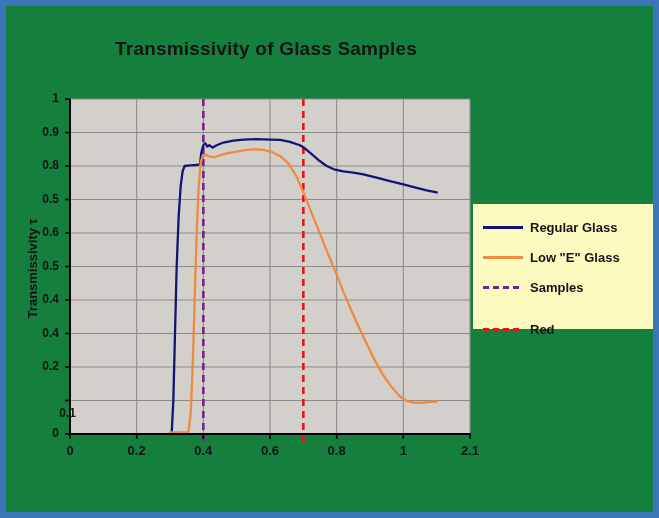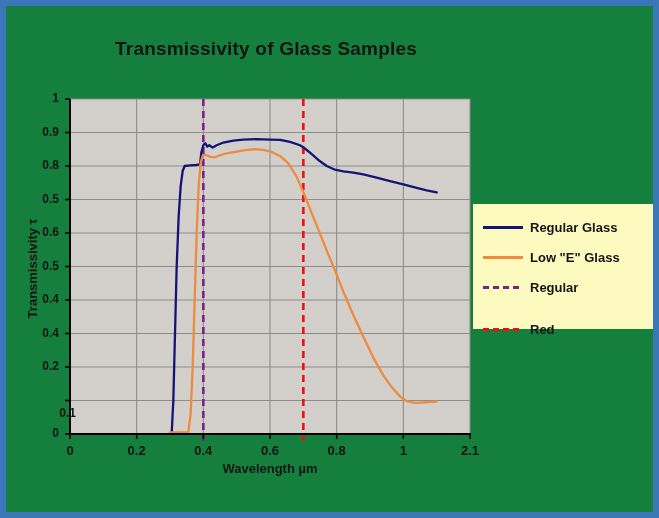--- a/index.html
+++ b/index.html
@@ -172,35 +172,34 @@
   <div id="xtick-layer">
       <div class="xtick-label" style="left: 41px; top: 437px;">0</div>
       <div class="xtick-label" style="left: 107.667px; top: 437px;">0.2</div>
       <div class="xtick-label" style="left: 174.333px; top: 437px;">0.4</div>
       <div class="xtick-label" style="left: 241px; top: 437px;">0.6</div>
       <div class="xtick-label" style="left: 307.667px; top: 437px;">0.8</div>
       <div class="xtick-label" style="left: 374.333px; top: 437px;">1</div>
       <div class="xtick-label" style="left: 441px; top: 437px;">2.1</div>
     </div>
 
-  <div id="x-axis-title">Wavelength µm</div>
   <div id="y-axis-title">Transmissivity τ</div>
 
   <div id="legend-box">
       <div class="legend-row" style="top: 14px;">
         <span class="legend-swatch" style="background: rgb(20, 20, 120);"></span>
         <span class="legend-label">Regular Glass</span>
       </div>
       <div class="legend-row" style="top: 44px;">
         <span class="legend-swatch" style="background: rgb(238, 139, 62);"></span>
         <span class="legend-label">Low "E" Glass</span>
       </div>
       <div class="legend-row" style="top: 74px;">
         <span class="legend-swatch" style="background: repeating-linear-gradient(to right, rgb(123, 31, 140) 0px, rgb(123, 31, 140) 6px, transparent 6px, transparent 10px); height: 3px;"></span>
-        <span class="legend-label">Regular</span>
+        <span class="legend-label">Samples</span>
       </div>
       <div class="legend-row" style="top: 116px;">
         <span class="legend-swatch" style="background: repeating-linear-gradient(to right, rgb(240, 16, 16) 0px, rgb(240, 16, 16) 6px, transparent 6px, transparent 10px); height: 3px;"></span>
         <span class="legend-label">Red</span>
       </div>
     </div>
 
 </div>
 
 </body></html>

